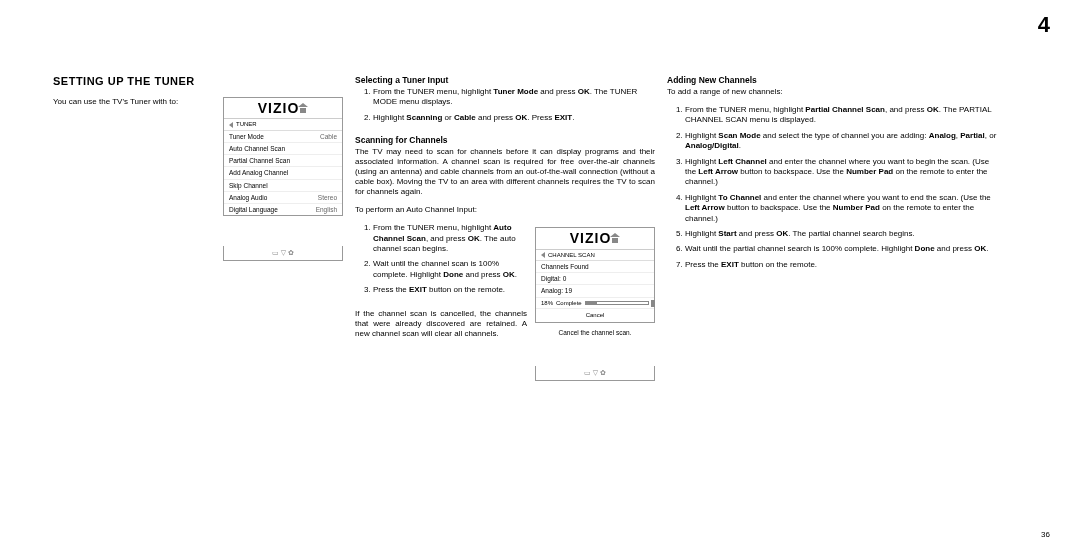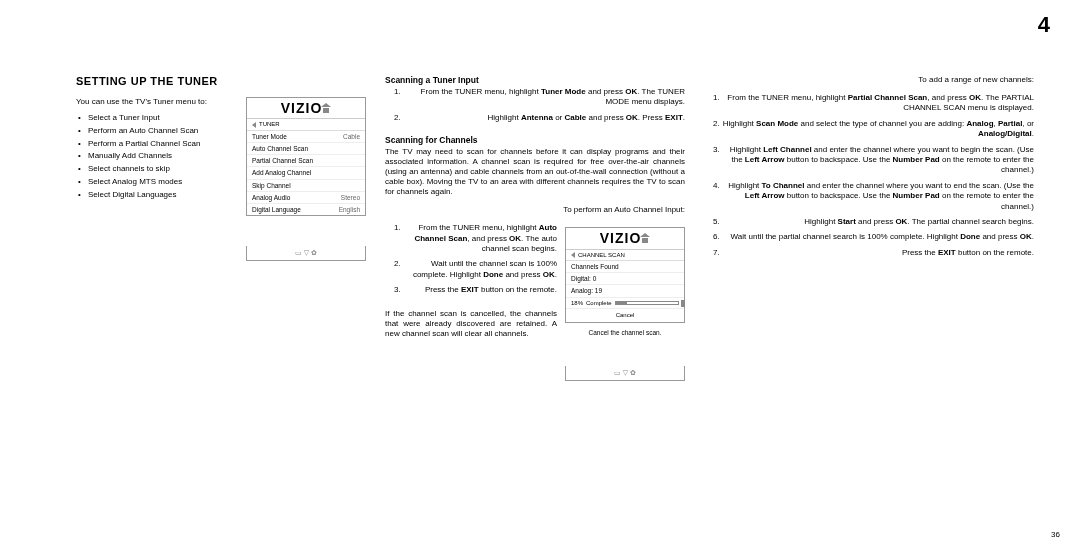--- a/index.html
+++ b/index.html
@@ -15,30 +15,30 @@
   .page-number-top {
     position: absolute;
     top: 12px;
     right: 30px;
     font-size: 22px;
     font-weight: bold;
   }
   .page-number-bottom {
     position: absolute;
     bottom: 12px;
-    right: 20px;
+    right: 30px;
     font-size: 8px;
   }
   .content {
     position: absolute;
     top: 75px;
-    left: 76px;
+    left: 53px;
     right: 40px;
     display: flex;
-    gap: 19px;
+    gap: 12px;
   }
   .col1 { width: 290px; }
   .col2 { width: 300px; }
   .col3 { width: 330px; }
   h1 {
     font-size: 11px;
     font-weight: bold;
     text-transform: uppercase;
     letter-spacing: 0.5px;
     margin-bottom: 10px;
@@ -128,30 +128,29 @@
     font-size: 8.5px;
     font-weight: bold;
     margin-bottom: 2px;
     margin-top: 0;
   }
   h2.spaced { margin-top: 12px; }
   .para {
     font-size: 8px;
     line-height: 1.25;
     margin-bottom: 8px;
-    text-align: right;
   }
   .justf { text-align: justify; }
   ol {
     font-size: 8px;
     line-height: 1.3;
     padding-left: 18px;
     margin-bottom: 8px;
   }
-  ol li { margin-bottom: 5px; text-align: right; }
+  ol li { margin-bottom: 5px; }
   .col2-wrap { overflow: hidden; }
   .scanbox {
     float: right;
     width: 120px;
     margin-left: 8px;
     margin-top: 4px;
   }
   .progress-row {
     display:flex; align-items:center; gap:3px; padding: 2px 5px; font-size:6px;
     border-bottom: 1px solid #eee;
@@ -209,37 +208,28 @@
             <span class="v">Stereo</span>
           </div>
         <div class="mb-row">
             <span>Digital Language</span>
             <span class="v">English</span>
           </div>
       </div>
       <div class="bottomicons">▭  ▽  ✿</div>
     </div>
 
-    <p class="intro">You can use the TV's Tuner menu to:</p>
-    <ul class="bullets">
-      <li>Select a Tuner Input</li>
-      <li>Perform an Auto Channel Scan</li>
-      <li>Perform a Partial Channel Scan</li>
-      <li>Manually Add Channels</li>
-      <li>Select channels to skip</li>
-      <li>Select Analog MTS modes</li>
-      <li>Select Digital Languages</li>
-    </ul>
+    <p class="intro">You can use the TV's Tuner with to:</p>
   </div>
 
   <div class="col2">
-    <h2>Scanning a Tuner Input</h2>
+    <h2>Selecting a Tuner Input</h2>
     <ol>
       <li>From the TUNER menu, highlight <b>Tuner Mode</b> and press <b>OK</b>. The TUNER MODE menu displays.</li>
-      <li>Highlight <b>Antenna</b> or <b>Cable</b> and press <b>OK</b>. Press <b>EXIT</b>.</li>
+      <li>Highlight <b>Scanning</b> or <b>Cable</b> and press <b>OK</b>. Press <b>EXIT</b>.</li>
     </ol>
 
     <h2 class="spaced">Scanning for Channels</h2>
     <p class="para justf">The TV may need to scan for channels before it can display programs and their associated information. A channel scan is required for free over-the-air channels (using an antenna) and cable channels from an out-of-the-wall connection (without a cable box). Moving the TV to an area with different channels requires the TV to scan for channels again.</p>
     <p class="para">To perform an Auto Channel Input:</p>
 
     <div class="col2-wrap">
       <div class="scanbox">
         <div class="menubox">
           <div class="mb-header">
@@ -276,20 +266,21 @@
       <ol style="overflow:hidden;">
         <li>From the TUNER menu, highlight <b>Auto Channel Scan</b>, and press <b>OK</b>. The auto channel scan begins.</li>
         <li>Wait until the channel scan is 100% complete. Highlight <b>Done</b> and press <b>OK</b>.</li>
         <li>Press the <b>EXIT</b> button on the remote.</li>
       </ol>
       <p class="para justf" style="overflow:hidden;">If the channel scan is cancelled, the channels that were already discovered are retained. A new channel scan will clear all channels.</p>
     </div>
   </div>
 
   <div class="col3">
+    <h2>Adding New Channels</h2>
     <p class="para">To add a range of new channels:</p>
     <ol>
       <li>From the TUNER menu, highlight <b>Partial Channel Scan</b>, and press <b>OK</b>. The PARTIAL CHANNEL SCAN menu is displayed.</li>
       <li>Highlight <b>Scan Mode</b> and select the type of channel you are adding: <b>Analog</b>, <b>Partial</b>, or <b>Analog/Digital</b>.</li>
       <li>Highlight <b>Left Channel</b> and enter the channel where you want to begin the scan. (Use the <b>Left Arrow</b> button to backspace. Use the <b>Number Pad</b> on the remote to enter the channel.)</li>
       <li>Highlight <b>To Channel</b> and enter the channel where you want to end the scan. (Use the <b>Left Arrow</b> button to backspace. Use the <b>Number Pad</b> on the remote to enter the channel.)</li>
       <li>Highlight <b>Start</b> and press <b>OK</b>. The partial channel search begins.</li>
       <li>Wait until the partial channel search is 100% complete. Highlight <b>Done</b> and press <b>OK</b>.</li>
       <li>Press the <b>EXIT</b> button on the remote.</li>
     </ol>

